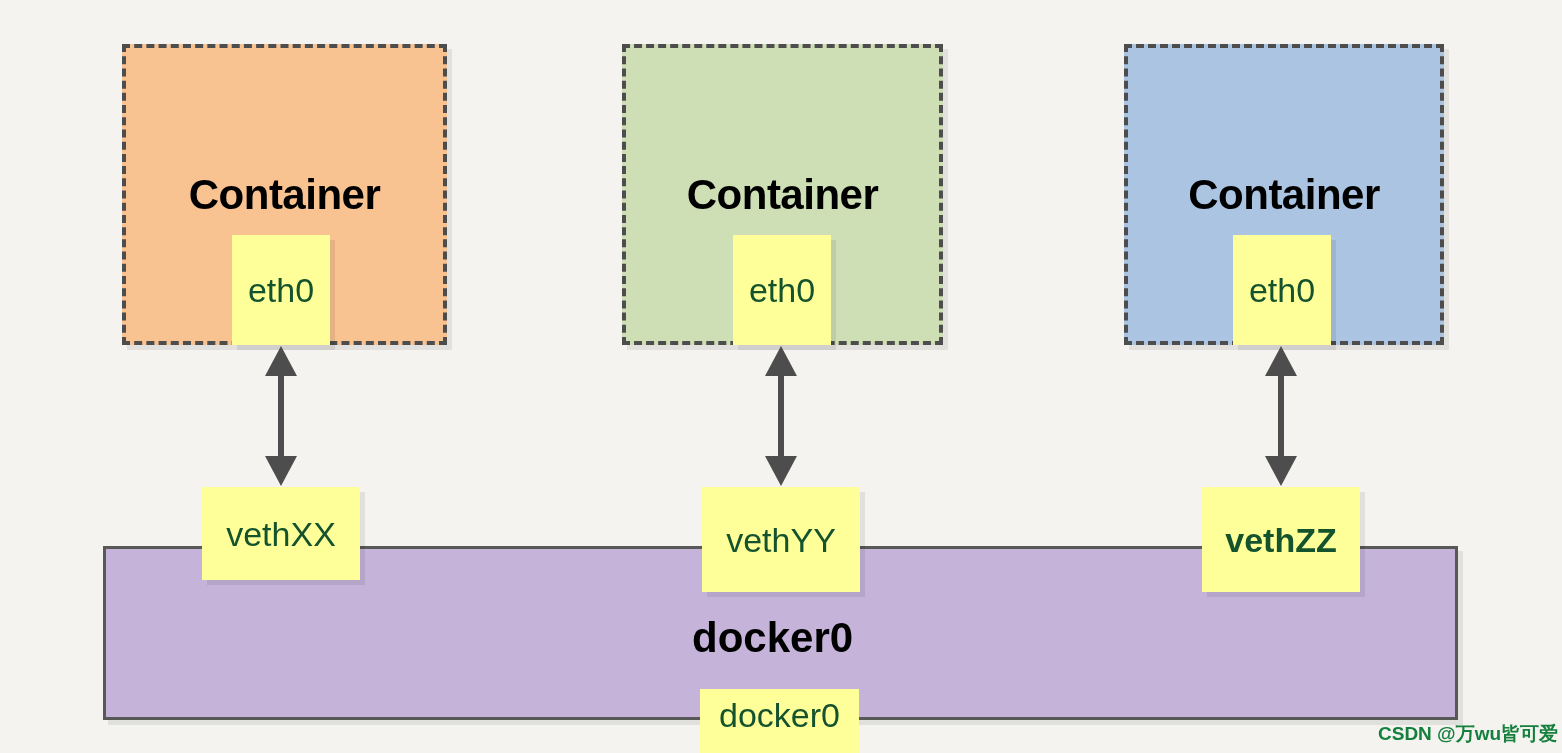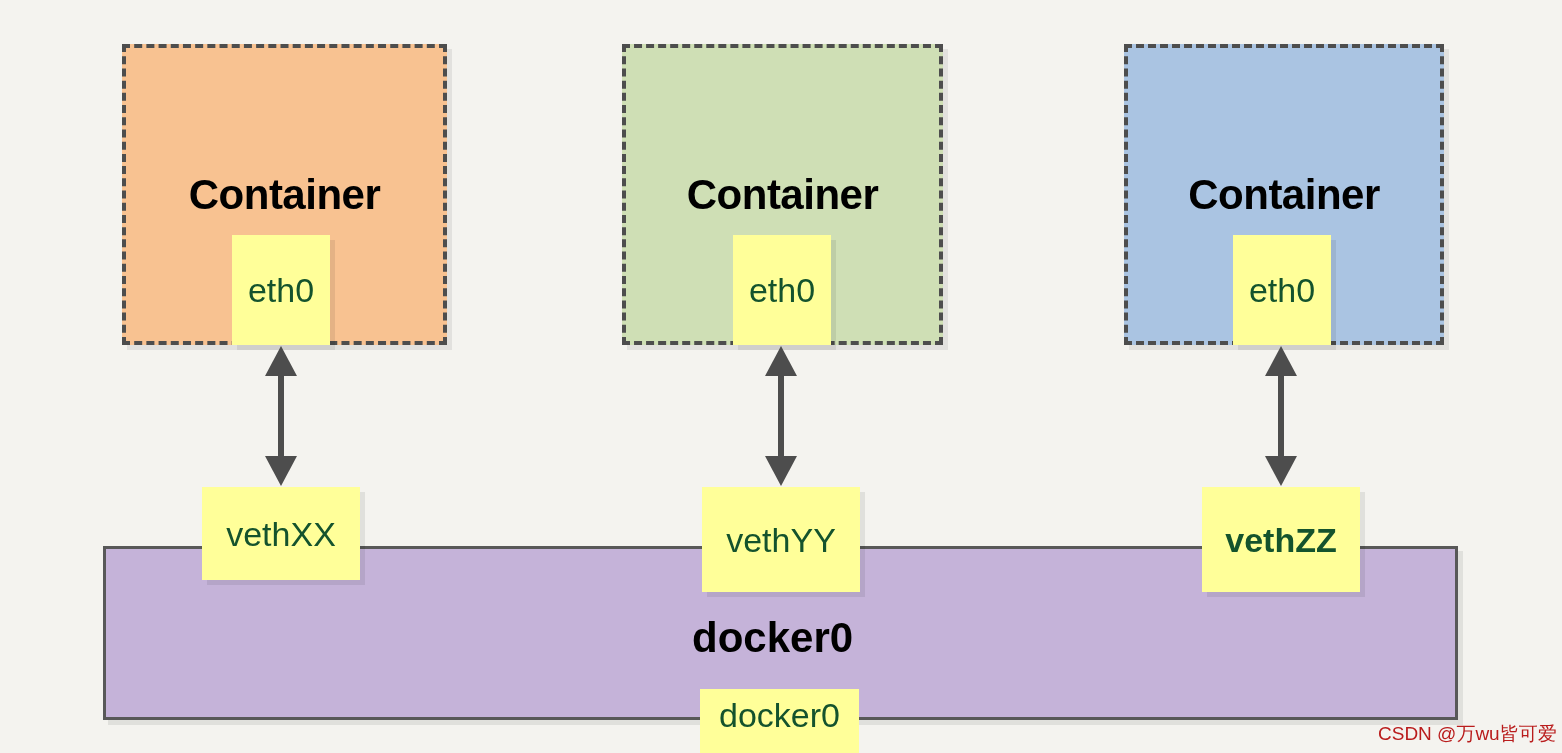--- a/index.html
+++ b/index.html
@@ -82,23 +82,24 @@
 
   
   .arrow {
     position: absolute;
   }
 
   
   #watermark {
     position: absolute;
     font-size: 19px;
-    color: #b91c1c;
+    color: #15803d;
     white-space: nowrap;
     line-height: 1;
+    font-weight: bold;
   }
 </style>
 </head>
 <body>
 
 <div id="canvas" style="background: rgb(244, 243, 239);">
 
   <div class="container-box" id="c1" style="left: 122px; top: 44px; width: 325px; height: 301px; background: rgb(248, 194, 145); border-color: rgb(77, 77, 77);">
     <div class="container-title" id="c1-title" style="top: 126px;">Container</div>
   </div>

